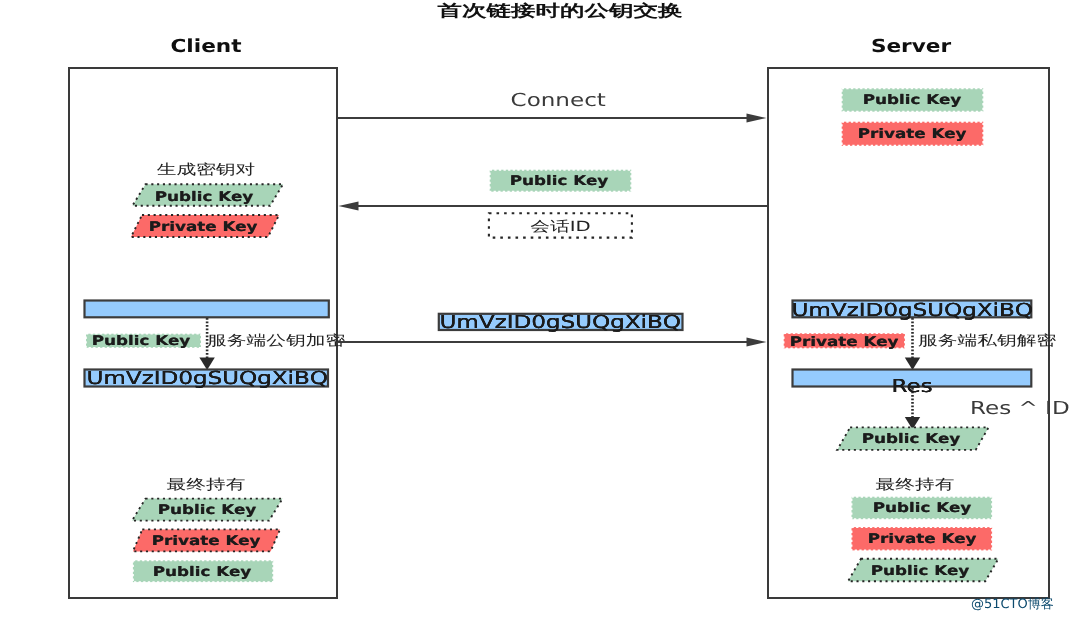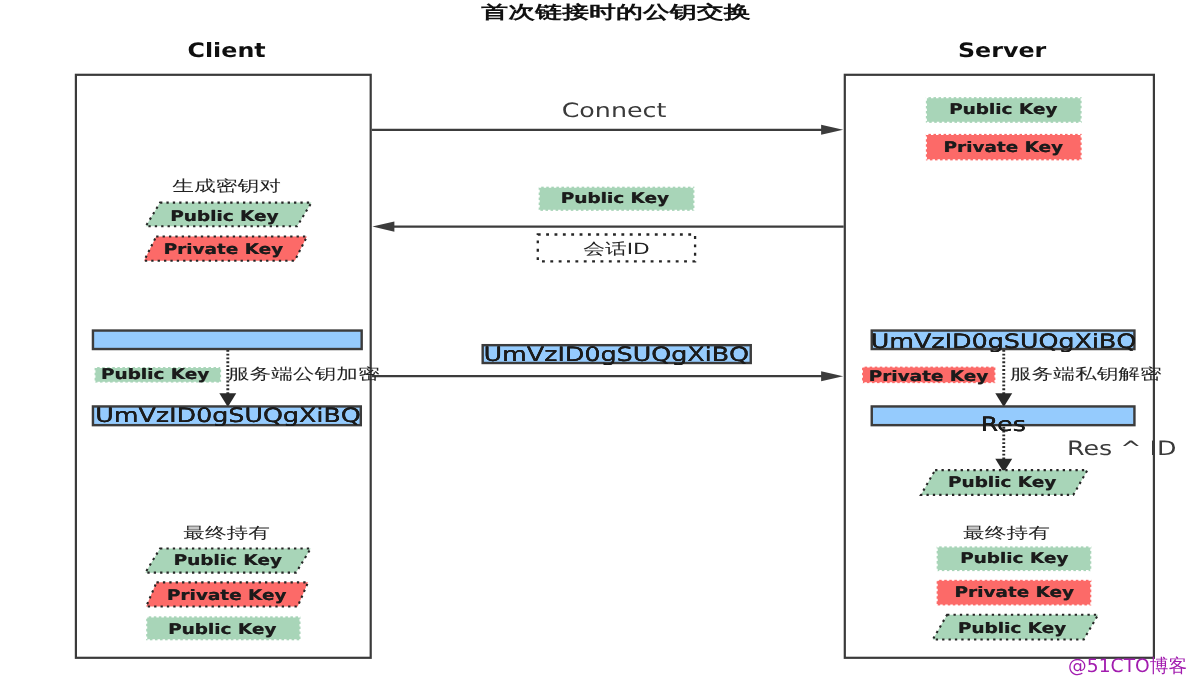--- a/index.html
+++ b/index.html
@@ -27,21 +27,21 @@
   .mono-txt{font-size:18px;}
   .mono-txt>span{transform:scaleX(1.28);
     text-shadow:0.12px 0 0 #1b1b1b,-0.12px 0 0 #1b1b1b;}
 
   .cjk-txt{font-size:14px;color:#232323;}
   .cjk-txt>span{transform:scaleX(1.41);transform-origin:center;}
   .cjk-left>span{transform-origin:left center;}
   .left-org>span{transform-origin:left center;}
 
   .plain>span{text-shadow:none;color:#3a3a3a;}
-  .wm{color:#a21caf;font-size:17px;white-space:nowrap;letter-spacing:0px;
+  .wm{color:#0c4a6e;font-size:13px;white-space:nowrap;letter-spacing:0px;
       will-change:transform;}
 </style>
 </head>
 <body>
 
 <div id="root">
   <div class="abs diag-title" style="left:20px;top:1px;width:1080px;">首次链接时的公钥交换</div>
   <div class="abs lane-title" style="left:106px;top:36px;width:200px;">Client</div>
   <div class="abs lane-title" style="left:811px;top:36px;width:200px;">Server</div>
   <svg class="ov" viewBox="0 0 1080 624">

